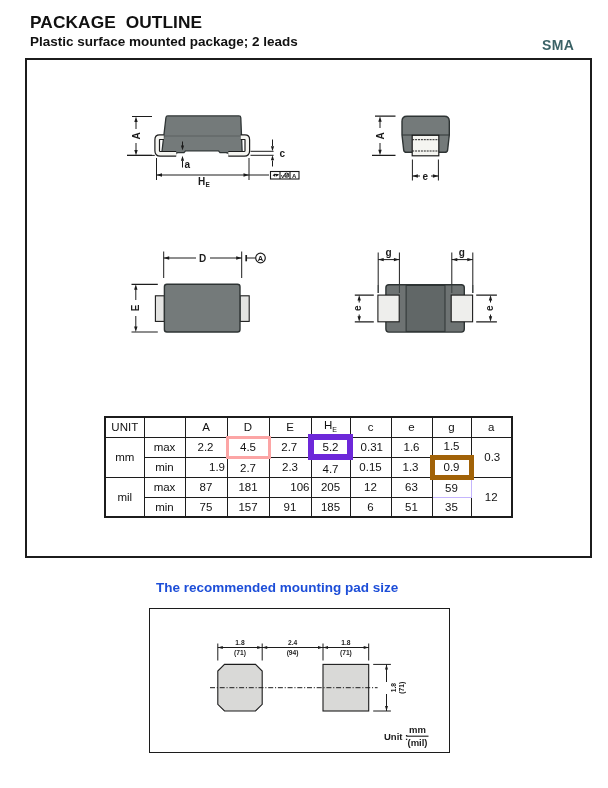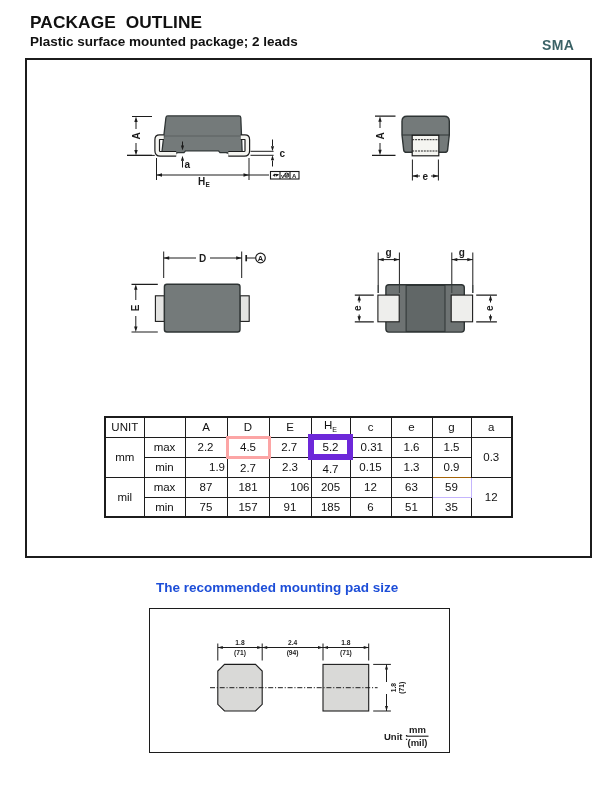--- a/index.html
+++ b/index.html
@@ -249,21 +249,21 @@
     <td rowspan="2" style="border:1px solid #1c1c1c;">0.3</td>
   </tr>
   <tr style="height:20px;">
     <td style="border:1px solid #1c1c1c;">min</td>
     <td style="border:1px solid #1c1c1c;padding-left:23px;">1.9</td>
     <td style="border:1px solid #1c1c1c;">2.7</td>
     <td style="border:1px solid #1c1c1c;">2.3</td>
     <td style="border:1px solid #1c1c1c;">4.7</td>
     <td style="border:1px solid #1c1c1c;">0.15</td>
     <td style="border:1px solid #1c1c1c;">1.3</td>
-    <td style="border:1px solid #a16207;">0.9</td>
+    <td style="border:5px solid #a16207;">0.9</td>
   </tr>
   <tr style="height:20px;">
     <td rowspan="2" style="border:1px solid #1c1c1c;">mil</td>
     <td style="border:1px solid #1c1c1c;">max</td>
     <td style="border:1px solid #1c1c1c;">87</td>
     <td style="border:1px solid #1c1c1c;">181</td>
     <td style="border:1px solid #1c1c1c;text-align:right;">106</td>
     <td style="border:1px solid #1c1c1c;">205</td>
     <td style="border:1px solid #1c1c1c;">12</td>
     <td style="border:1px solid #1c1c1c;">63</td>

